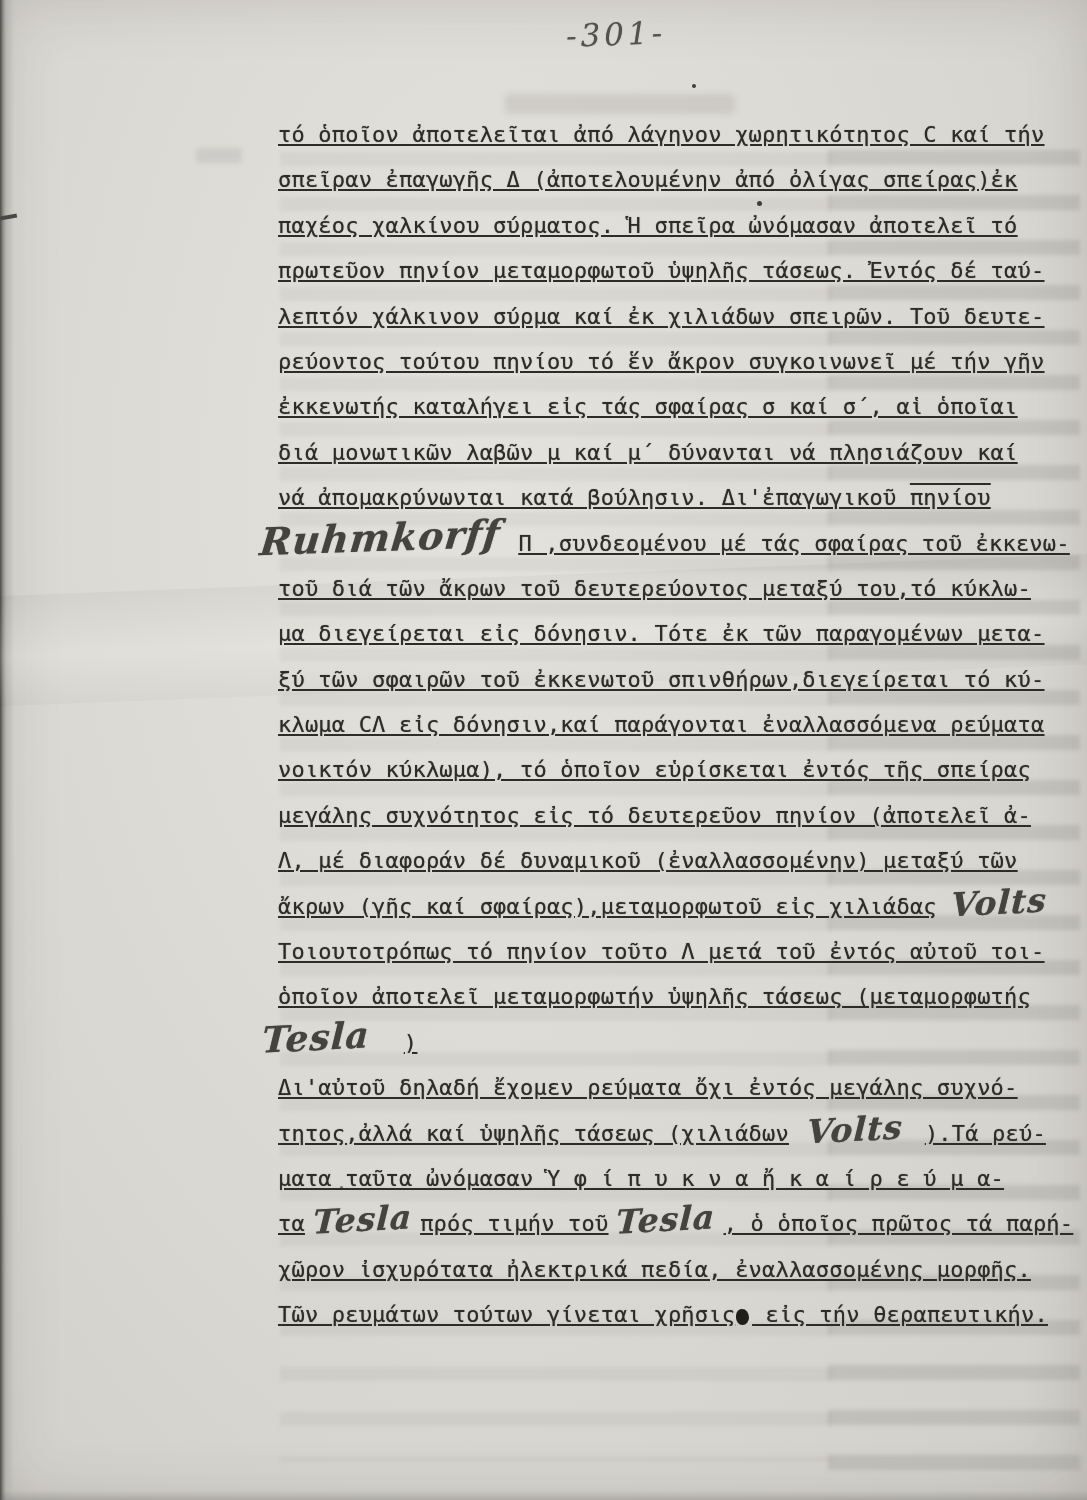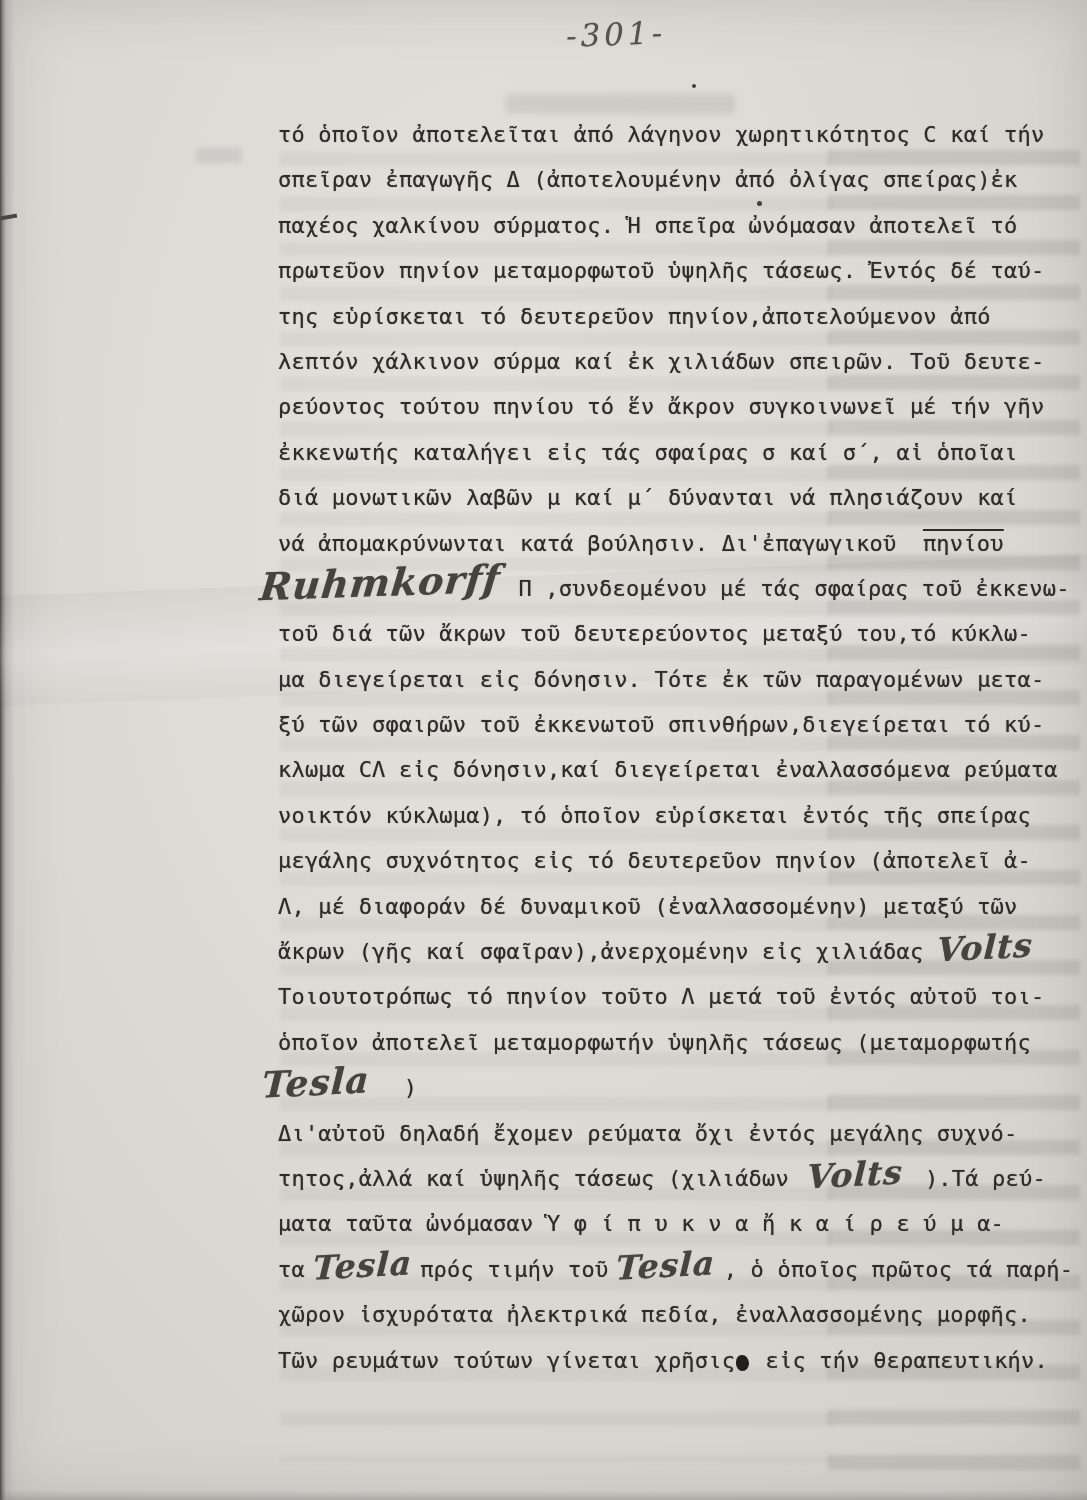--- a/index.html
+++ b/index.html
@@ -62,23 +62,24 @@
     transform:rotate(-2deg);
     text-shadow:0 0 1px rgba(84,82,78,0.5);
   }
   
   .text-block{
     position:absolute;left:278px;top:112px;width:786px;
     font-size:22px;line-height:45.4px;letter-spacing:0.2px;
     color:#2e2c29;
     text-shadow:0 0 1px rgba(46,44,41,0.65);
     white-space:nowrap;
+    text-decoration:underline;
   }
   .line{height:45.4px;line-height:45.4px;}
-  .overline{text-decoration:overline;margin-left:13px;}
+  .overline{text-decoration:overline;}
   
   .hw{
     font-family:"DejaVu Serif",serif;font-style:italic;font-weight:bold;
     font-size:33px;color:#45433e;letter-spacing:1px;
     display:inline-block;line-height:0.9;
     transform:rotate(-3deg) skewX(-6deg);
     text-shadow:0 0 1px rgba(69,67,62,0.6);
     vertical-align:baseline;
   }
   .hw-ruhm{font-size:38px;margin-right:18px;margin-left:-18px;transform:rotate(-2deg) skewX(-8deg);}
@@ -120,44 +121,43 @@
   <div class="speck speck-c"></div>
 
   <div class="page-number">-301-</div>
 
   <div class="text-block">
 
     <div class="line"><span>τό ὁποῖον ἀποτελεῖται ἀπό λάγηνον χωρητικότητος C καί τήν</span></div>
     <div class="line"><span>σπεῖραν ἐπαγωγῆς Δ (ἀποτελουμένην ἀπό ὀλίγας σπείρας)ἐκ</span></div>
     <div class="line"><span>παχέος χαλκίνου σύρματος. Ἡ σπεῖρα ὠνόμασαν ἀποτελεῖ τό</span></div>
     <div class="line"><span>πρωτεῦον πηνίον μεταμορφωτοῦ ὑψηλῆς τάσεως. Ἐντός δέ ταύ-</span></div>
-    <div class="line"><span>της εὑρίσκεται τό δευτερεῦον πηνίον,ἀποτελούμενον ἀπό</span></div>
     <div class="line"><span>λεπτόν χάλκινον σύρμα καί ἐκ χιλιάδων σπειρῶν. Τοῦ δευτε-</span></div>
     <div class="line"><span>ρεύοντος τούτου πηνίου τό ἕν ἄκρον συγκοινωνεῖ μέ τήν γῆν</span></div>
     <div class="line"><span>ἐκκενωτής καταλήγει εἰς τάς σφαίρας σ καί σ΄, αἱ ὁποῖαι</span></div>
     <div class="line"><span>διά μονωτικῶν λαβῶν μ καί μ΄ δύνανται νά πλησιάζουν καί</span></div>
 
     <div class="line">
       <span>νά ἀπομακρύνωνται κατά βούλησιν. Δι'ἐπαγωγικοῦ </span><span class="overline">πηνίου</span>
     </div>
 
     <div class="line">
       <span class="hw hw-ruhm">Ruhmkorff</span><span>Π ,συνδεομένου μέ τάς σφαίρας τοῦ ἐκκενω-</span>
     </div>
 
     <div class="line"><span>τοῦ διά τῶν ἄκρων τοῦ δευτερεύοντος μεταξύ του,τό κύκλω-</span></div>
     <div class="line"><span>μα διεγείρεται εἰς δόνησιν. Τότε ἐκ τῶν παραγομένων μετα-</span></div>
     <div class="line"><span>ξύ τῶν σφαιρῶν τοῦ ἐκκενωτοῦ σπινθήρων,διεγείρεται τό κύ-</span></div>
-    <div class="line"><span>κλωμα CΛ εἰς δόνησιν,καί διεγείρεται ἐναλλασσόμενα ρεύματα</span></div>
+    <div class="line"><span>κλωμα CΛ εἰς δόνησιν,καί παράγονται ἐναλλασσόμενα ρεύματα</span></div>
     <div class="line"><span>νοικτόν κύκλωμα), τό ὁποῖον εὑρίσκεται ἐντός τῆς σπείρας</span></div>
     <div class="line"><span>μεγάλης συχνότητος εἰς τό δευτερεῦον πηνίον (ἀποτελεῖ ἀ-</span></div>
     <div class="line"><span>Λ, μέ διαφοράν δέ δυναμικοῦ (ἐναλλασσομένην) μεταξύ τῶν</span></div>
 
     <div class="line">
-      <span>ἄκρων (γῆς καί σφαῖραν),ἀνερχομένην εἰς χιλιάδας</span><span class="hw hw-volts-end">Volts</span>
+      <span>ἄκρων (γῆς καί σφαίρας),μεταμορφωτοῦ εἰς χιλιάδας</span><span class="hw hw-volts-end">Volts</span>
     </div>
 
     <div class="line"><span>Τοιουτοτρόπως τό πηνίον τοῦτο Λ μετά τοῦ ἐντός αὐτοῦ τοι-</span></div>
     <div class="line"><span>ὁποῖον ἀποτελεῖ μεταμορφωτήν ὑψηλῆς τάσεως (μεταμορφωτής</span></div>
 
     <div class="line">
       <span class="hw hw-tesla-line">Tesla</span><span>)</span>
     </div>
 
     <div class="line"><span>Δι'αὐτοῦ δηλαδή ἔχομεν ρεύματα ὄχι ἐντός μεγάλης συχνό-</span></div>

